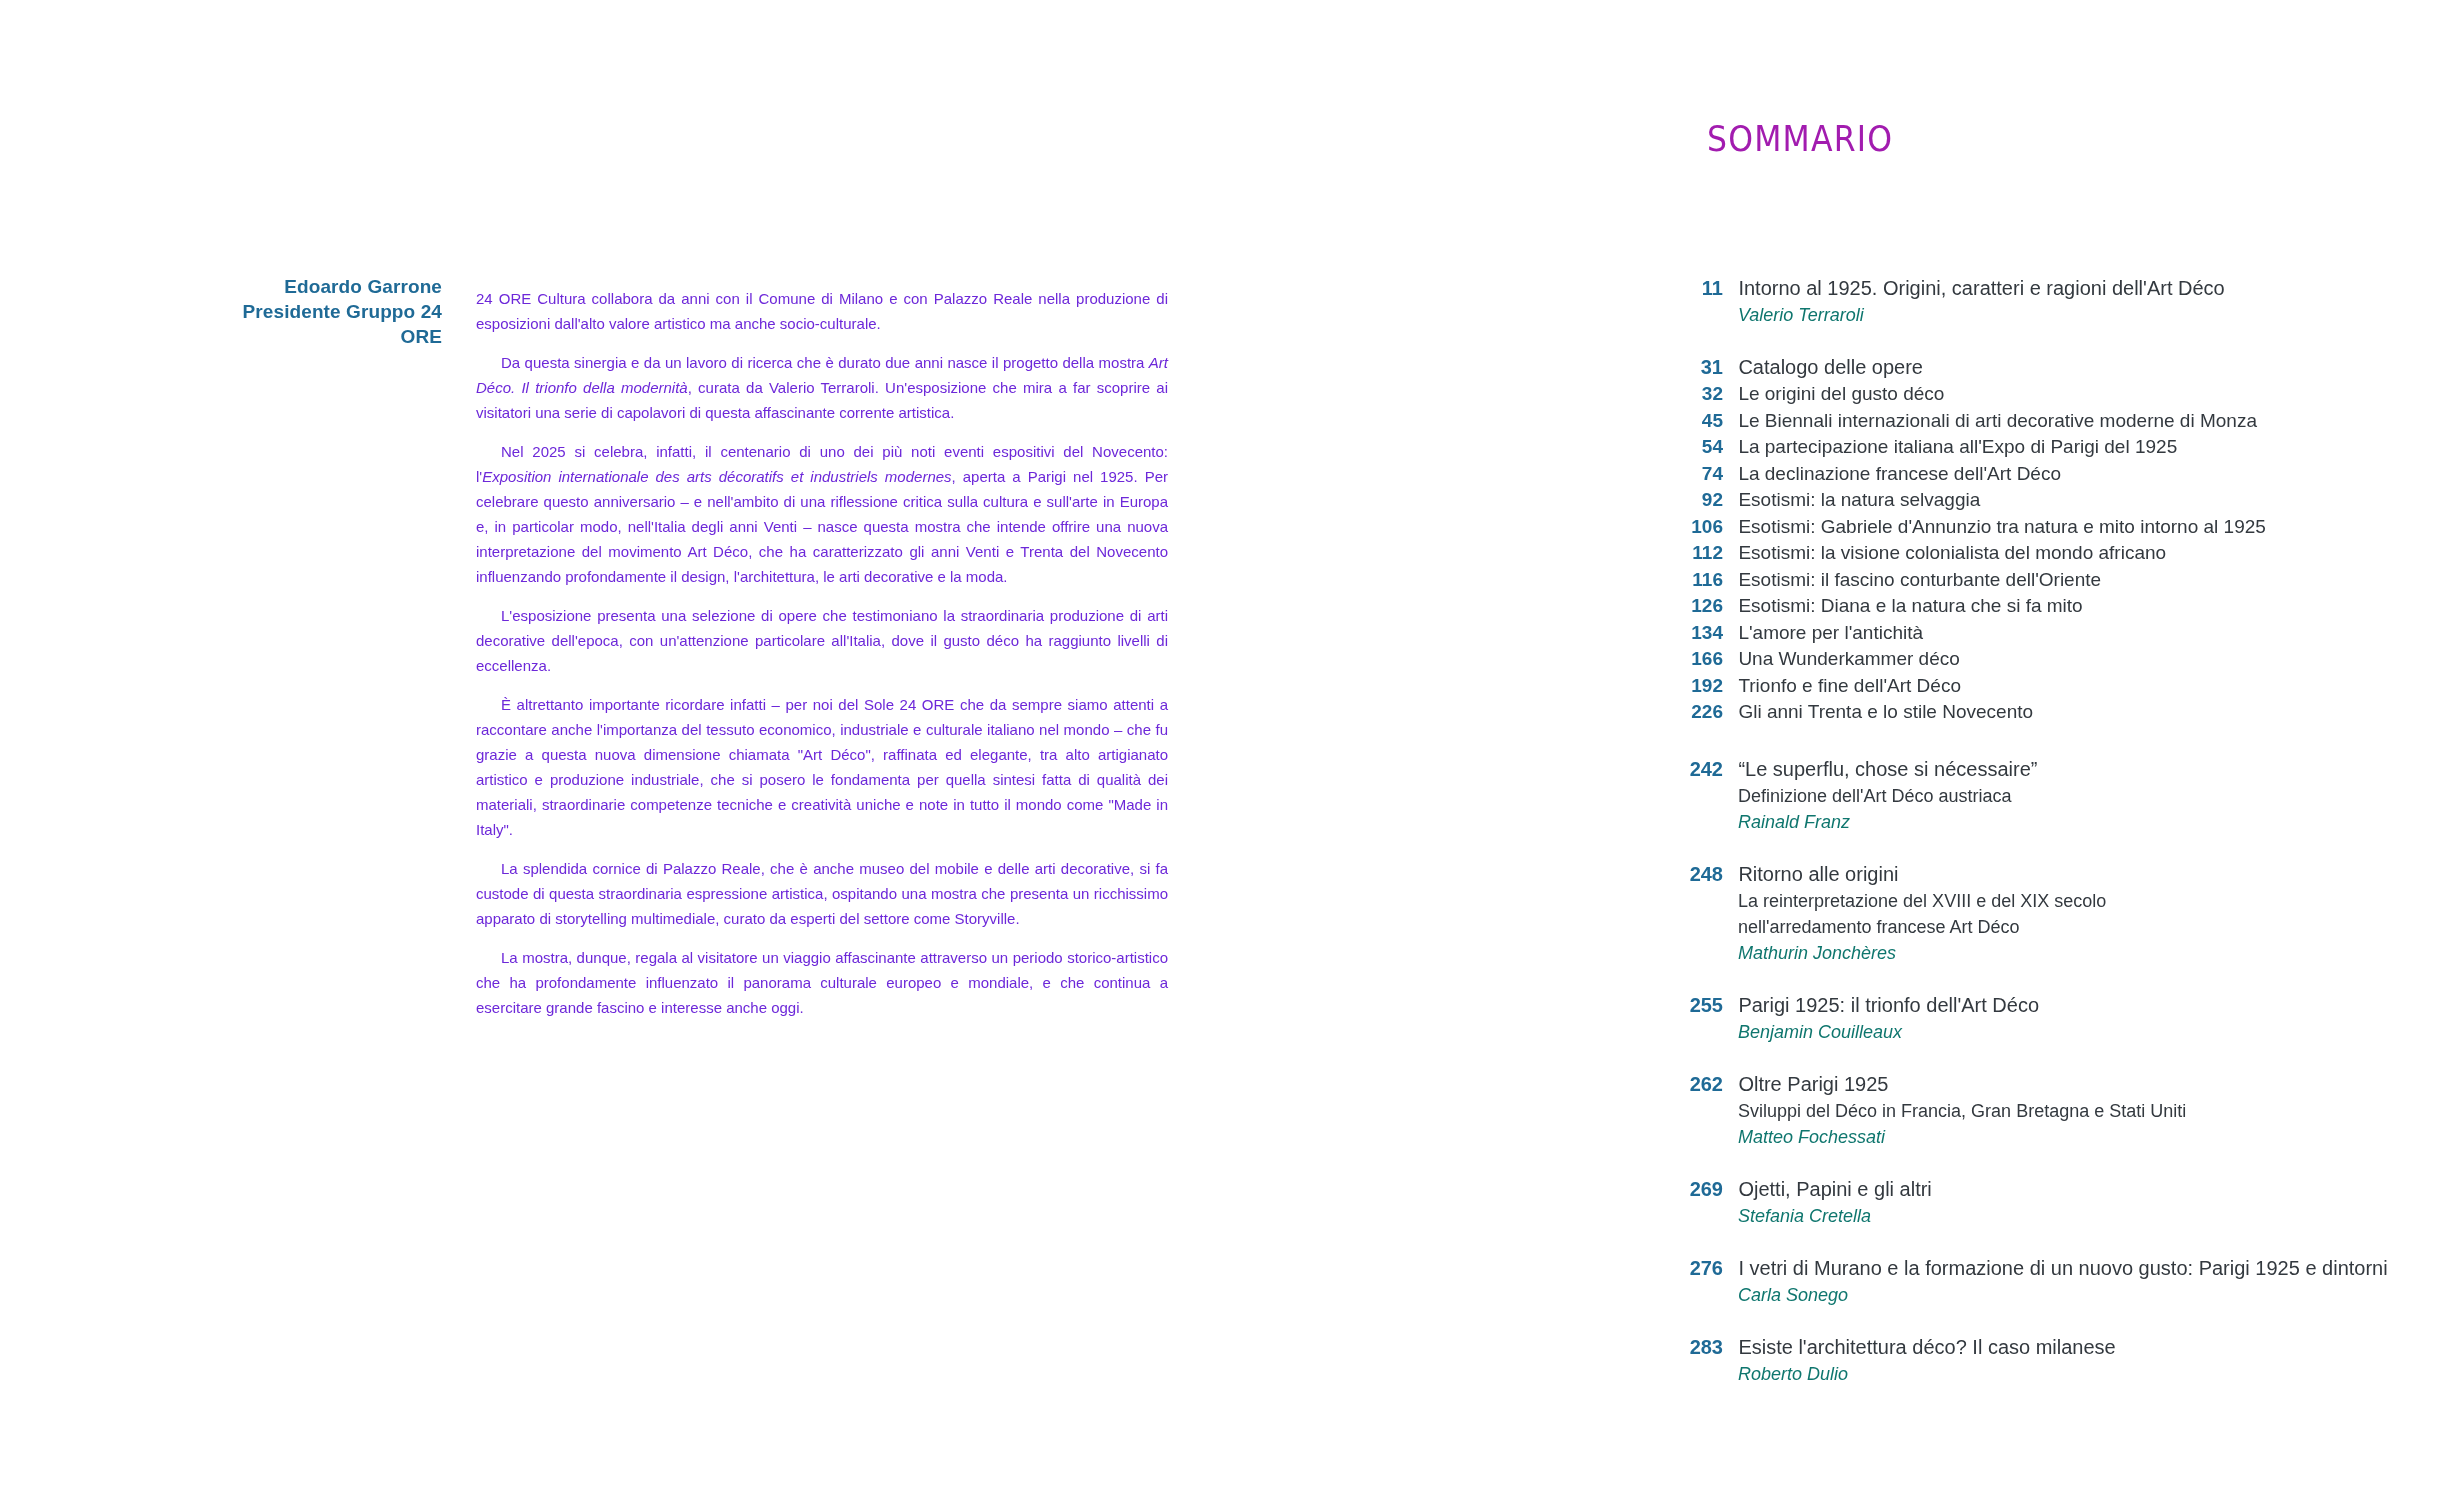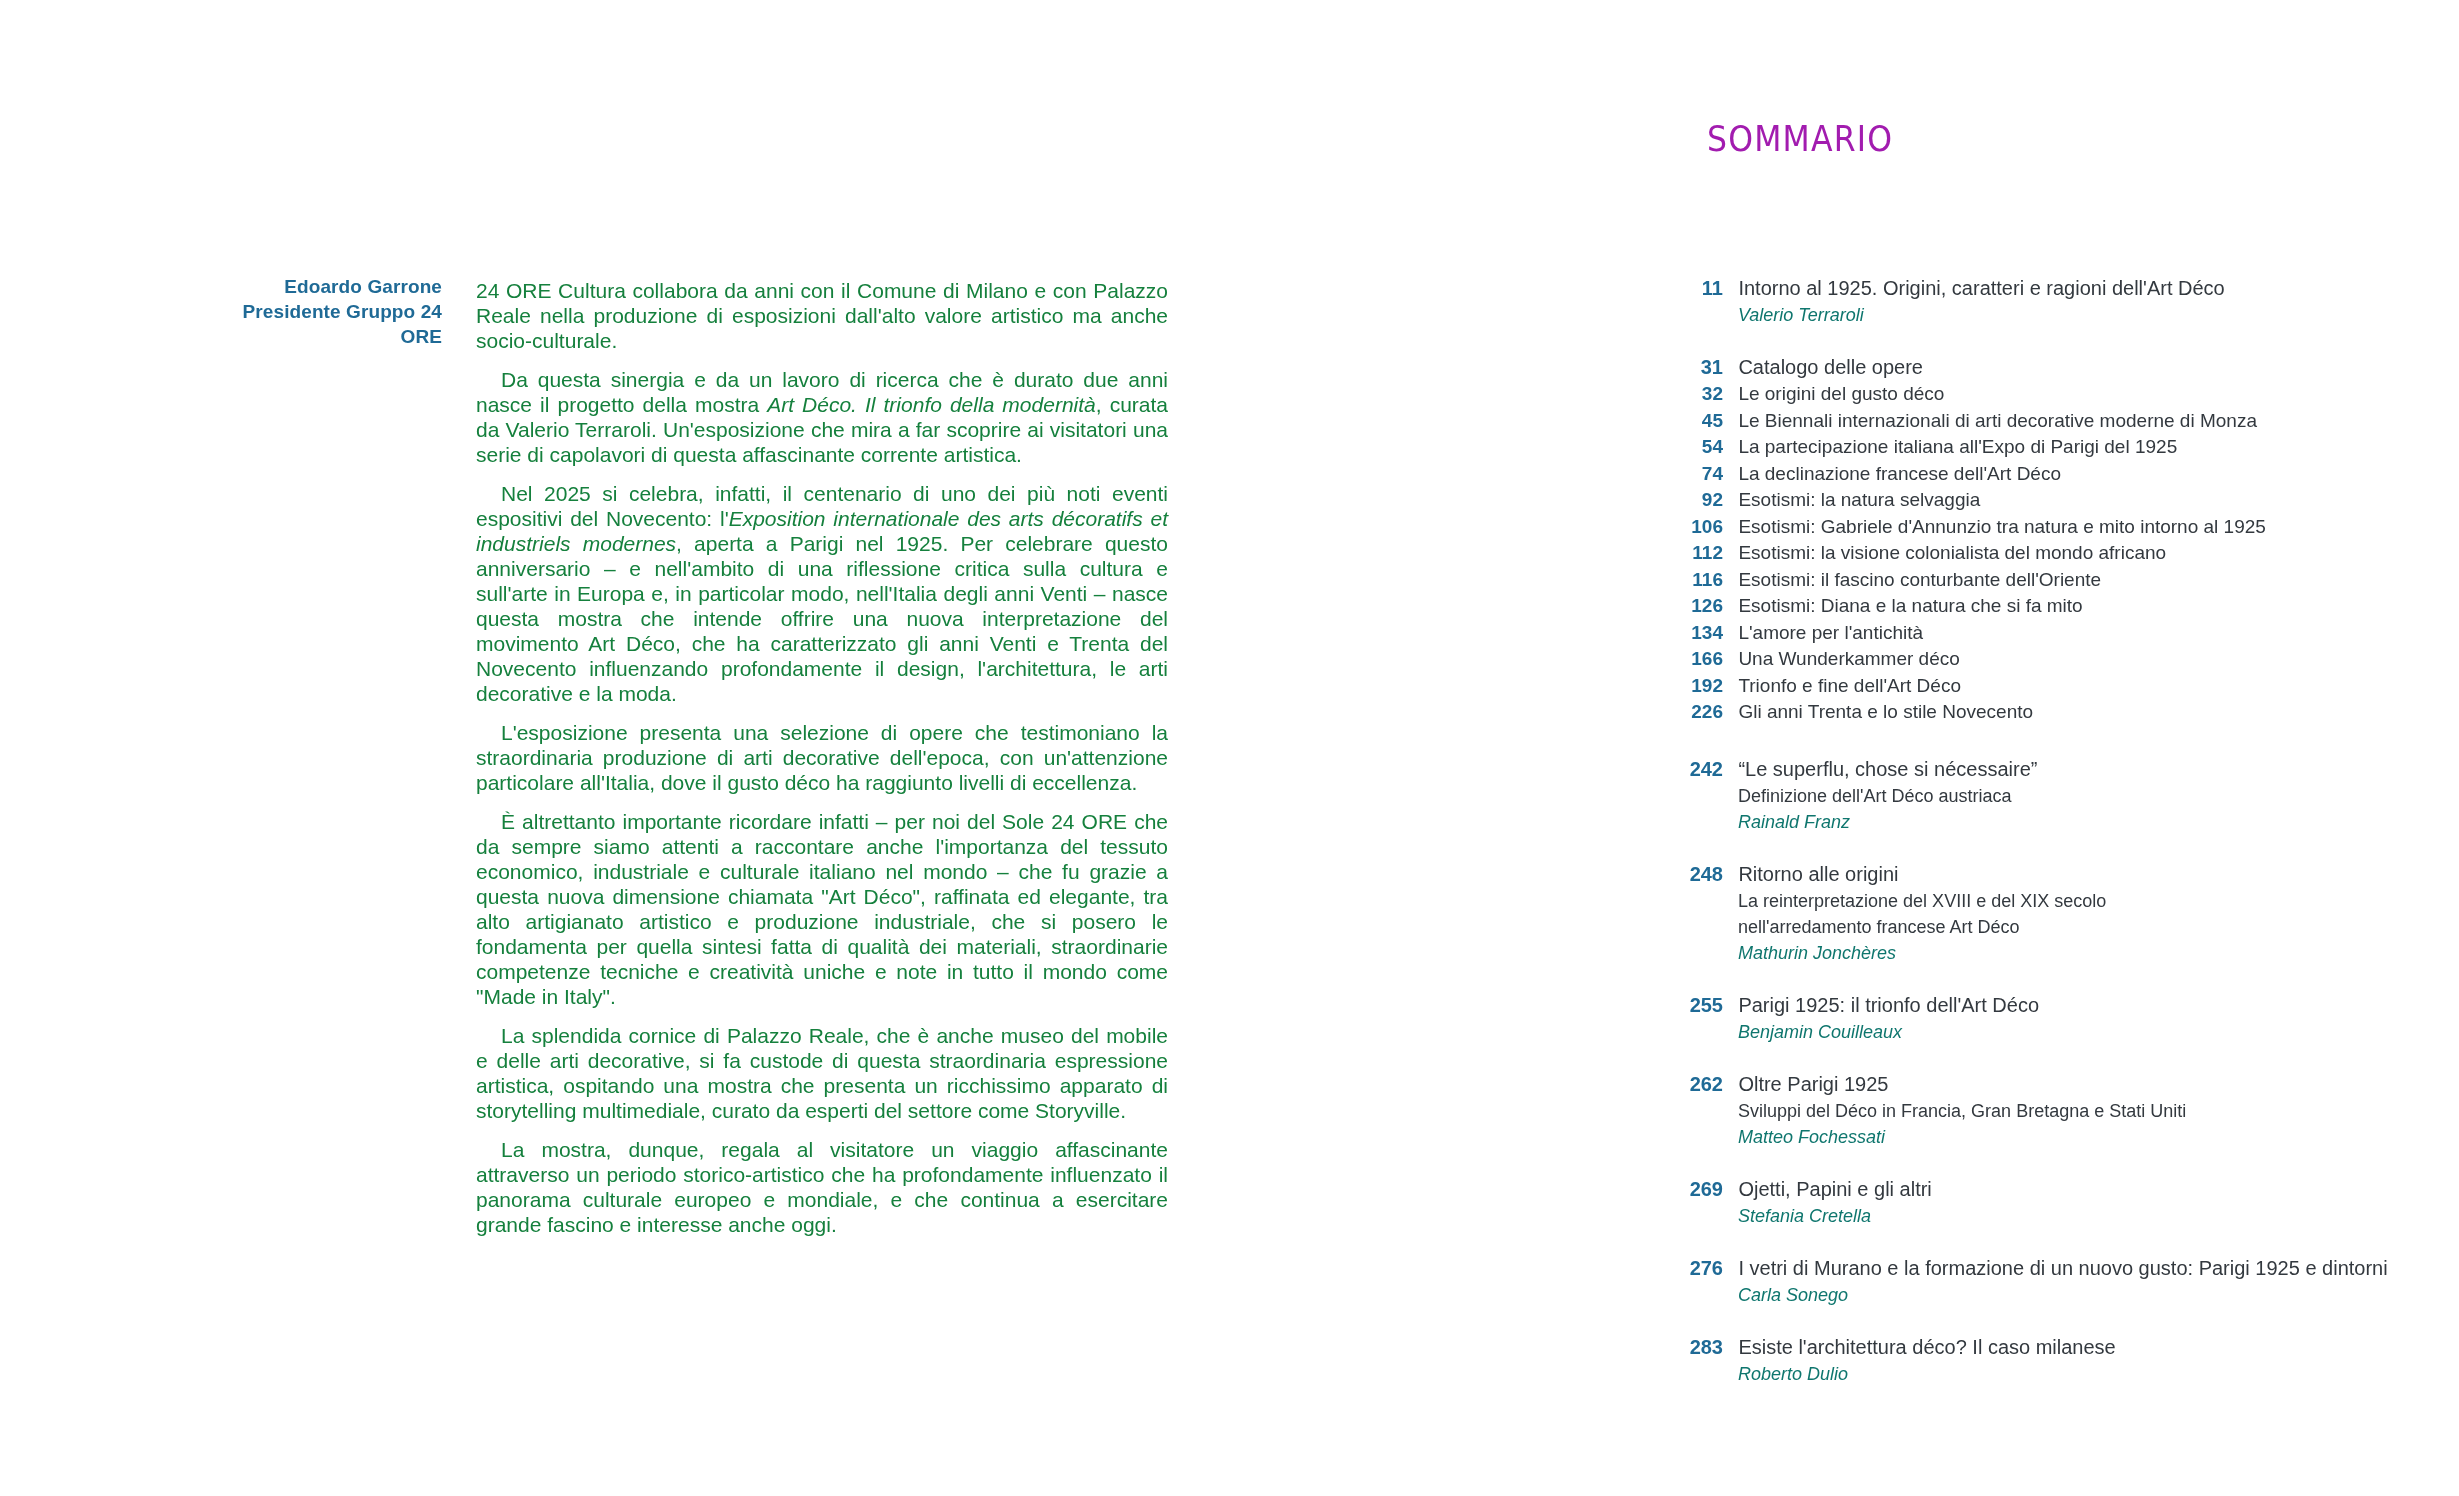--- a/index.html
+++ b/index.html
@@ -48,25 +48,25 @@
     font-size: 19px;
     line-height: 25px;
     letter-spacing: 0.1px;
   }
   .preface-author .name { display: block; }
   .preface-author .role { display: block; }
 
   .preface-body {
     position: absolute;
     left: 279px;
-    top: 4px;
+    top: 12px;
     width: 692px;
-    font-size: 21px;
+    font-size: 15px;
     line-height: 25px;
-    color: #15803d;
+    color: #6d28d9;
     text-align: justify;
   }
   .preface-body p {
     margin: 0 0 1px 0;
   }
   .preface-body p + p {
     text-indent: 25px;
     margin-top: 14px;
   }
   .preface-body i { font-style: italic; }

